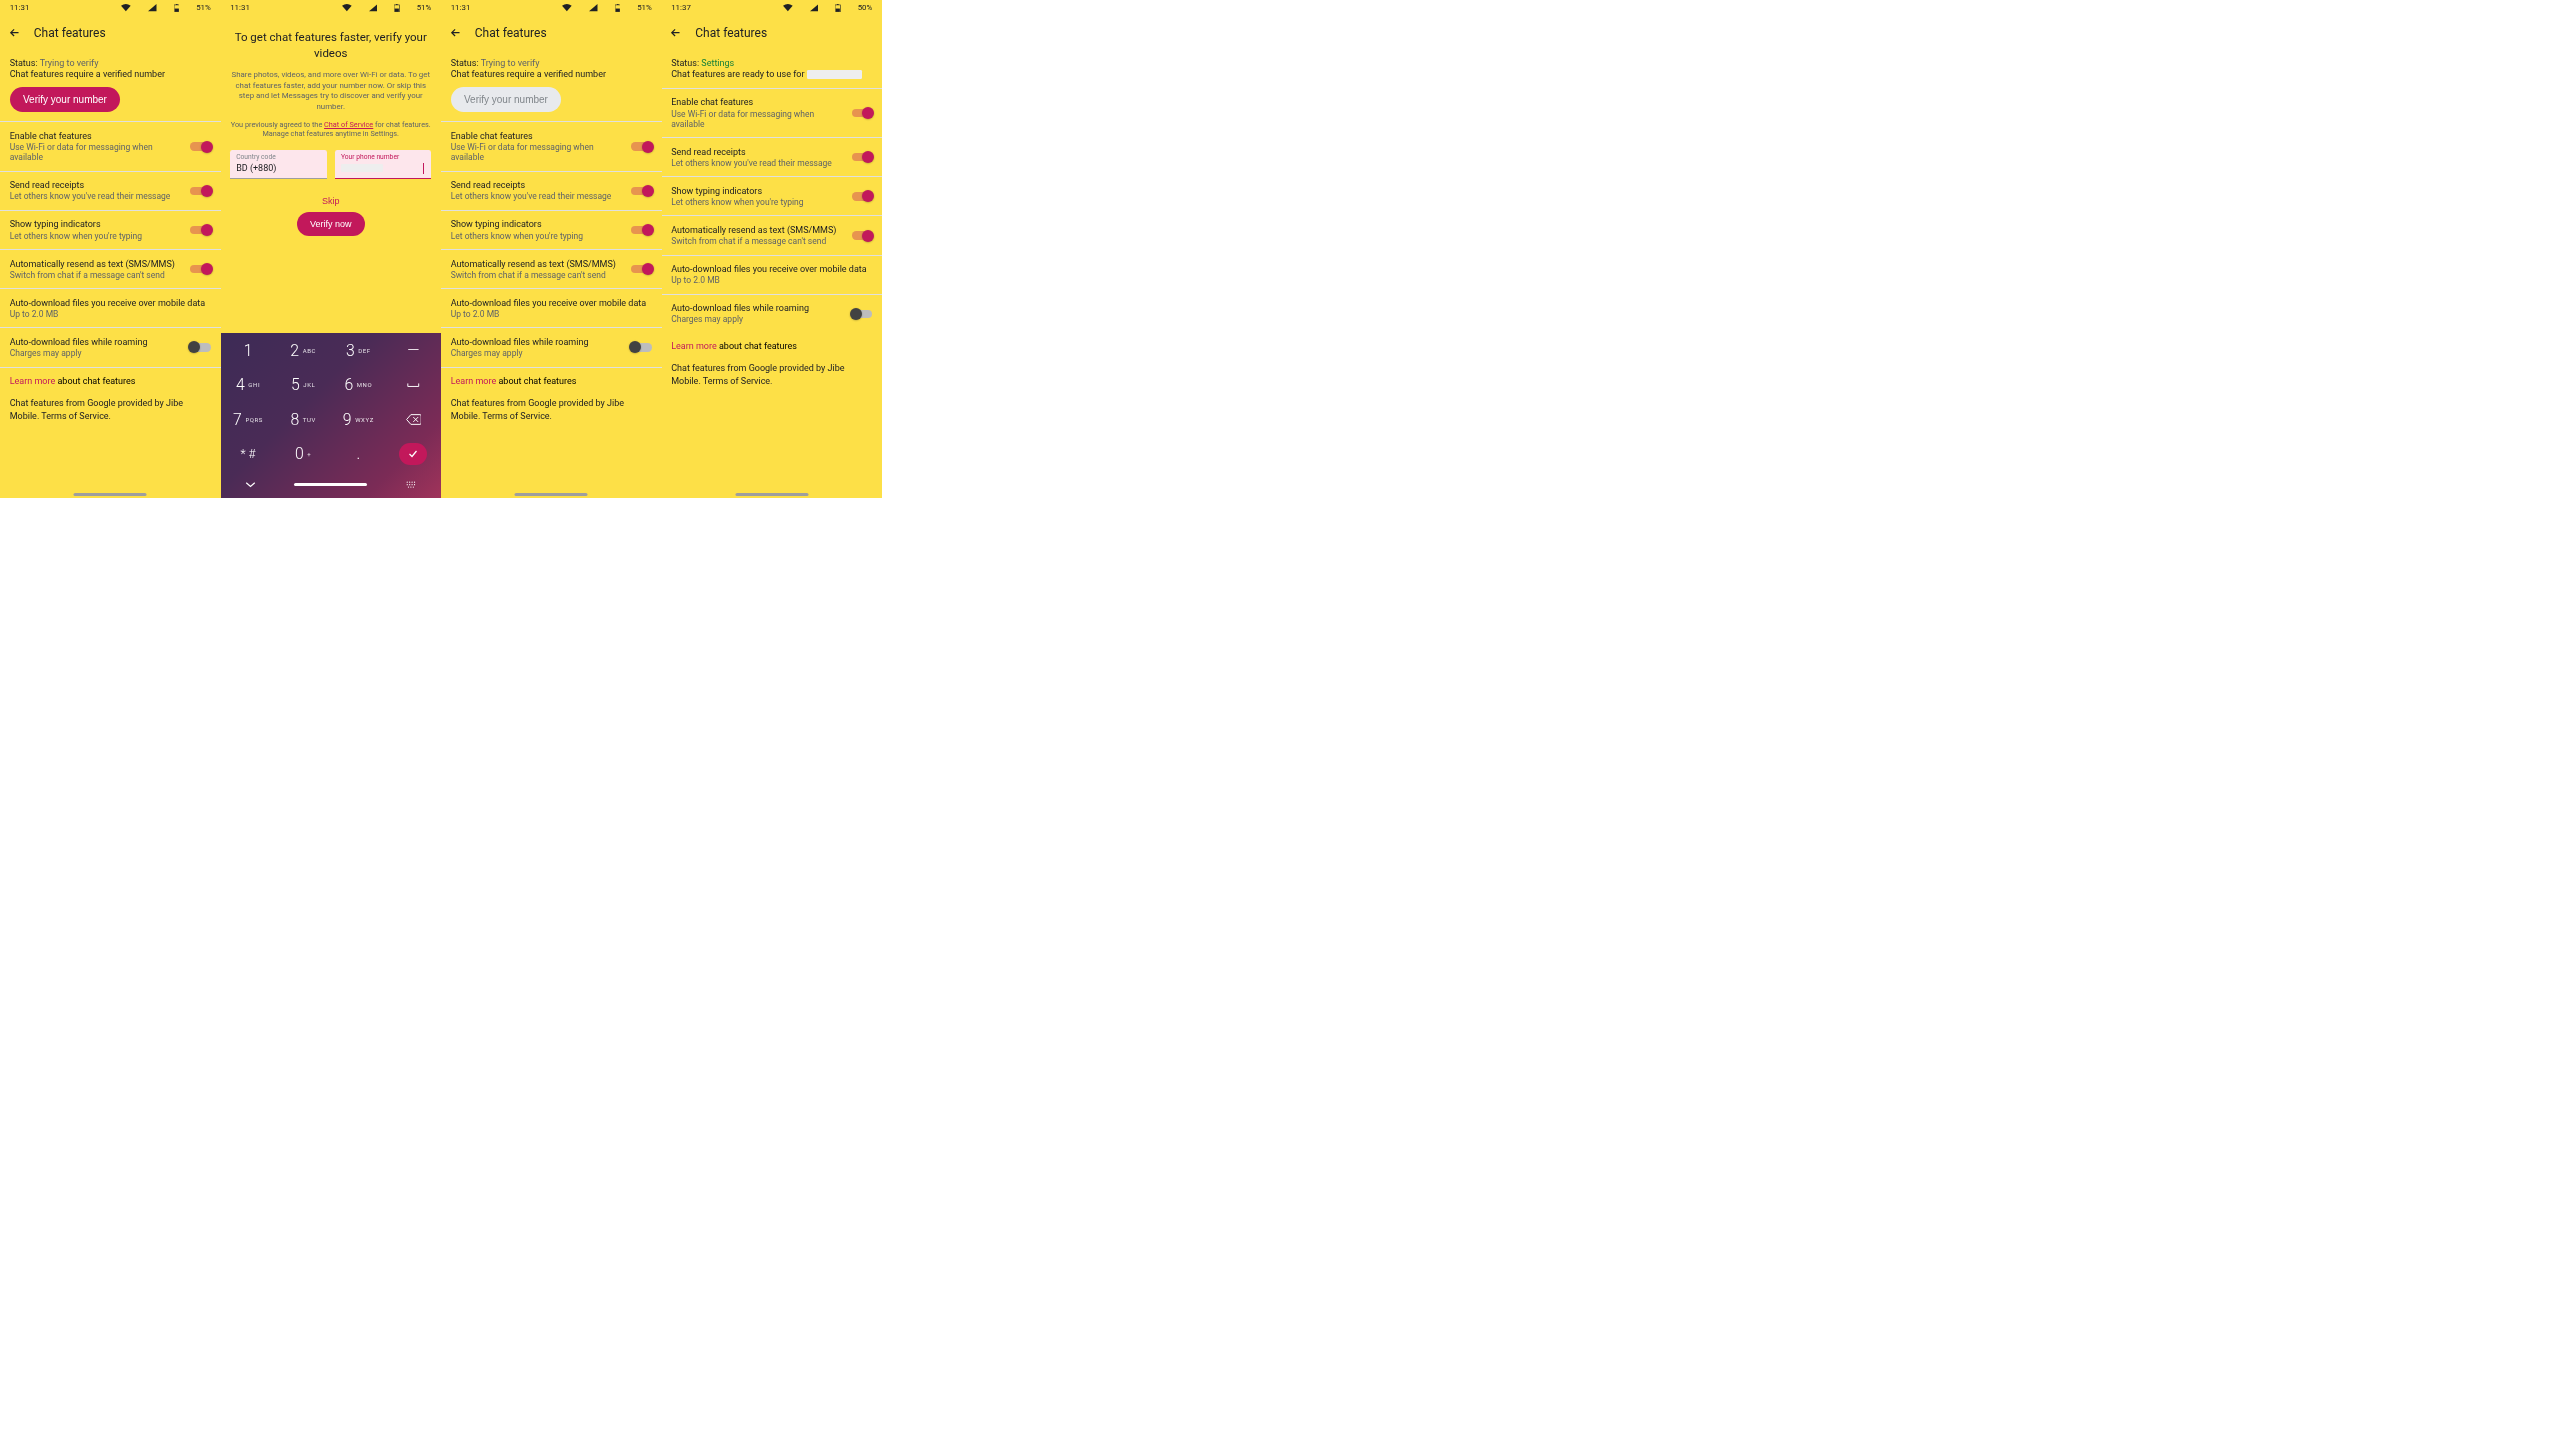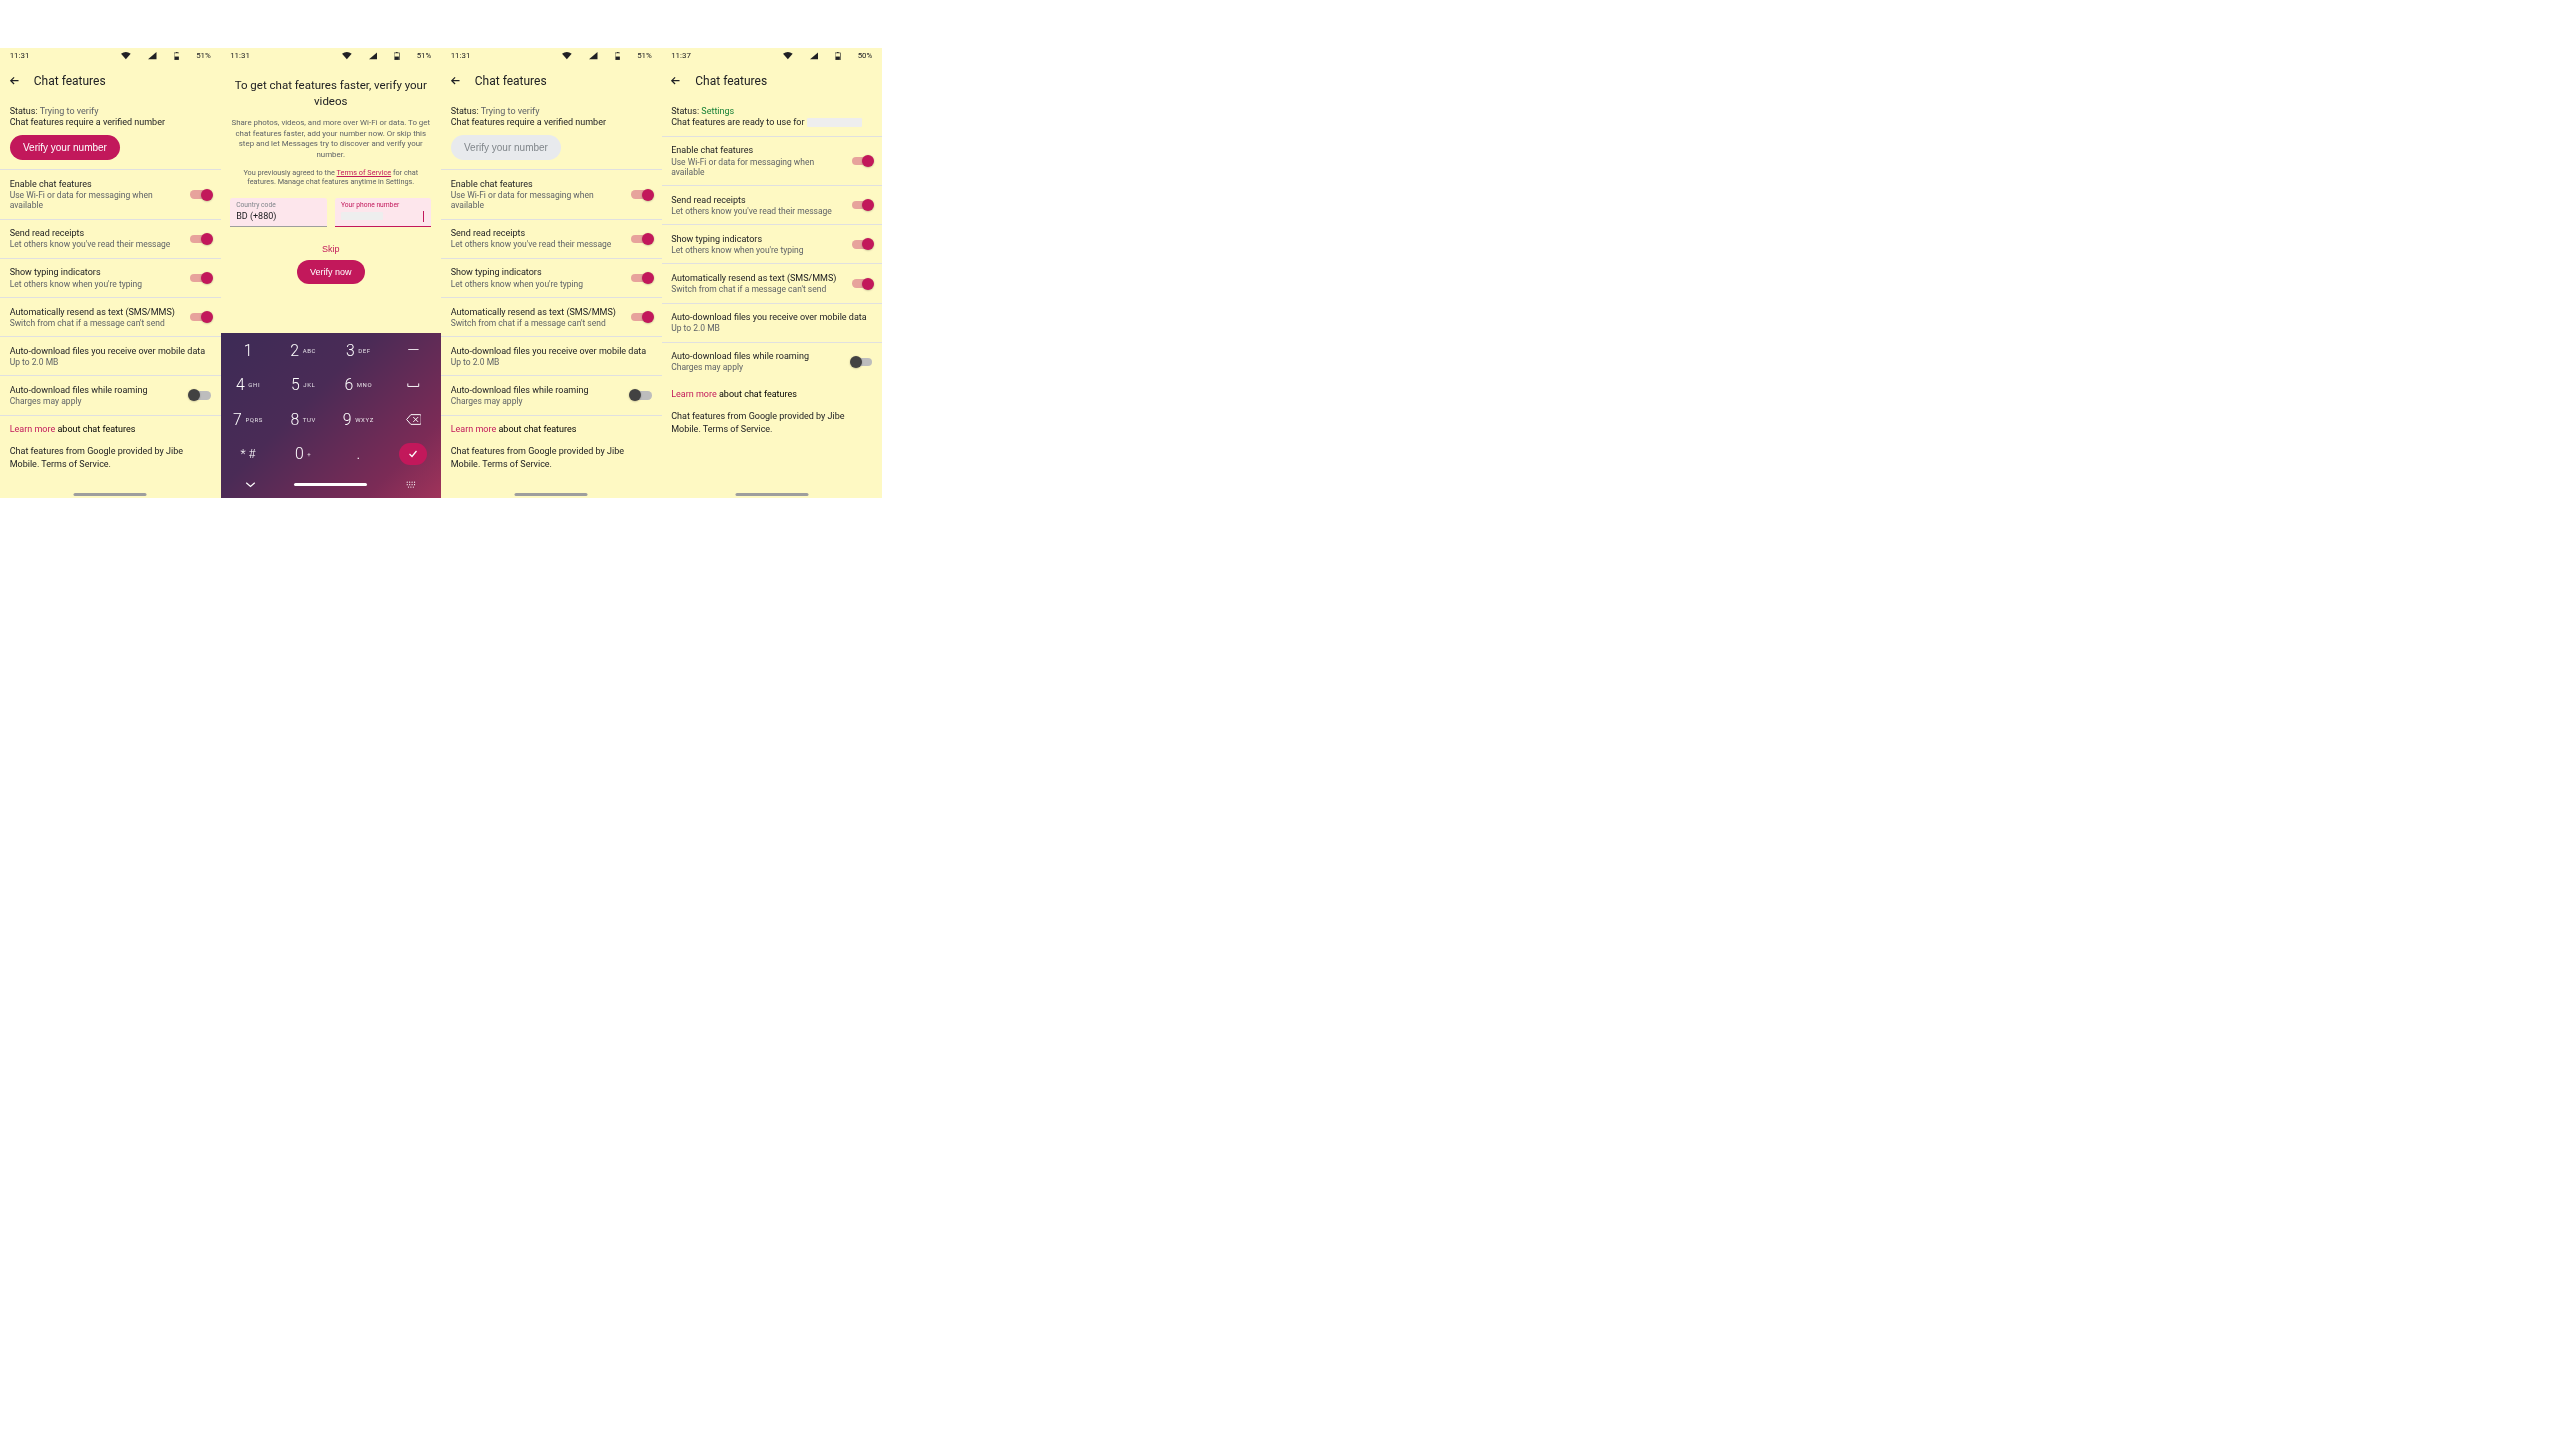--- a/index.html
+++ b/index.html
@@ -5,25 +5,24 @@
 * { box-sizing: border-box; margin: 0; padding: 0; }
 body {
   font-family: Roboto, -apple-system, BlinkMacSystemFont, "Segoe UI", Arial, sans-serif;
   background: #fff;
   display: flex;
   width: 882px;
   height: 498px;
 }
 .phone {
   width: 221px;
-  background: #fef9c3;
+  background: #fde047;
   position: relative;
   display: flex;
   flex-direction: column;
-  margin-top: 48px;
 }
 .status-bar {
   display: flex;
   justify-content: space-between;
   align-items: center;
   height: 15.8px;
   padding: 0 9.7px;
   font-size: 7.9px;
   color: #202124;
 }
@@ -231,21 +230,21 @@
             <rect x="3" y="0" width="3" height="1.5" fill="#202124"></rect>
             <rect x="1" y="7.5" width="7" height="5.5" fill="#202124"></rect>
           </svg>
         </span>
       <span>51%</span>
     </span>
   </div>
   <div class="dialog">
     <div class="dialog-title">To get chat features faster, verify your videos</div>
     <div class="dialog-body">Share photos, videos, and more over Wi-Fi or data. To get chat features faster, add your number now. Or skip this step and let Messages try to discover and verify your number.</div>
-    <div class="dialog-tos"><span>You previously agreed to the </span><a>Terms of Service</a><span> for chat features. Manage chat features anytime in Settings.</span></div>
+    <div class="dialog-tos"><span>You previously agreed to the </span><a>Chat of Service</a><span> for chat features. Manage chat features anytime in Settings.</span></div>
     <div class="field-row">
       <div class="field">
         <div class="field-label">Country code</div>
         <div class="field-val">BD (+880)</div>
       </div>
       <div class="field active">
         <div class="field-label">Your phone number</div>
         <div class="field-val"><span class="redacted" style="width:42px;height:8.5px"></span><span class="cursor-bar"></span></div>
       </div>
     </div>

